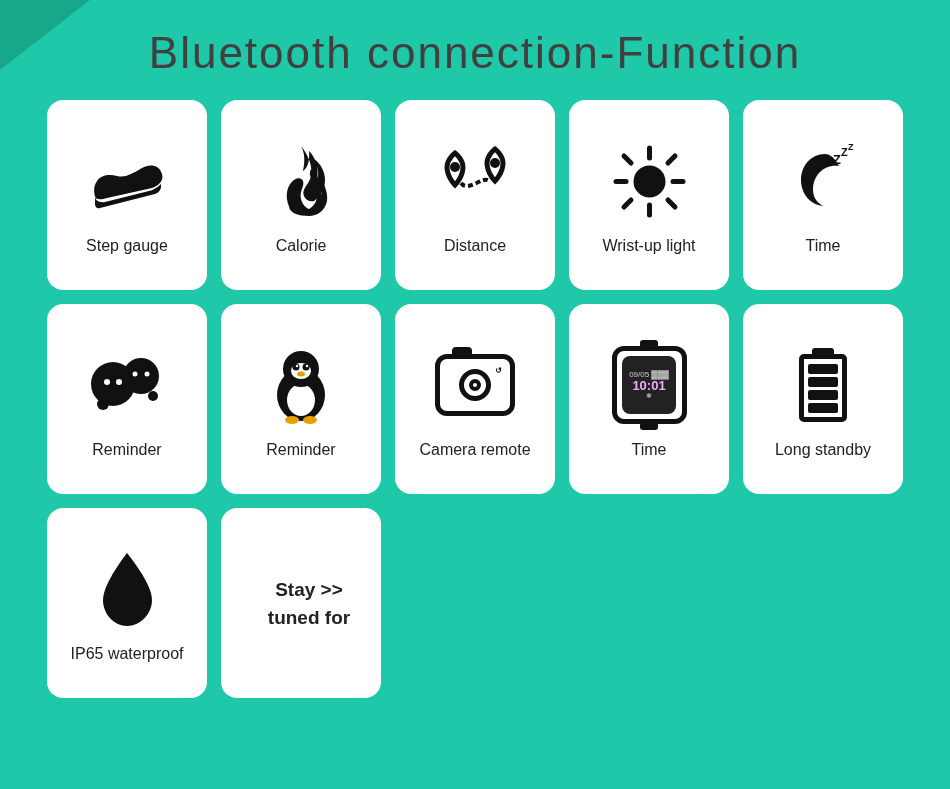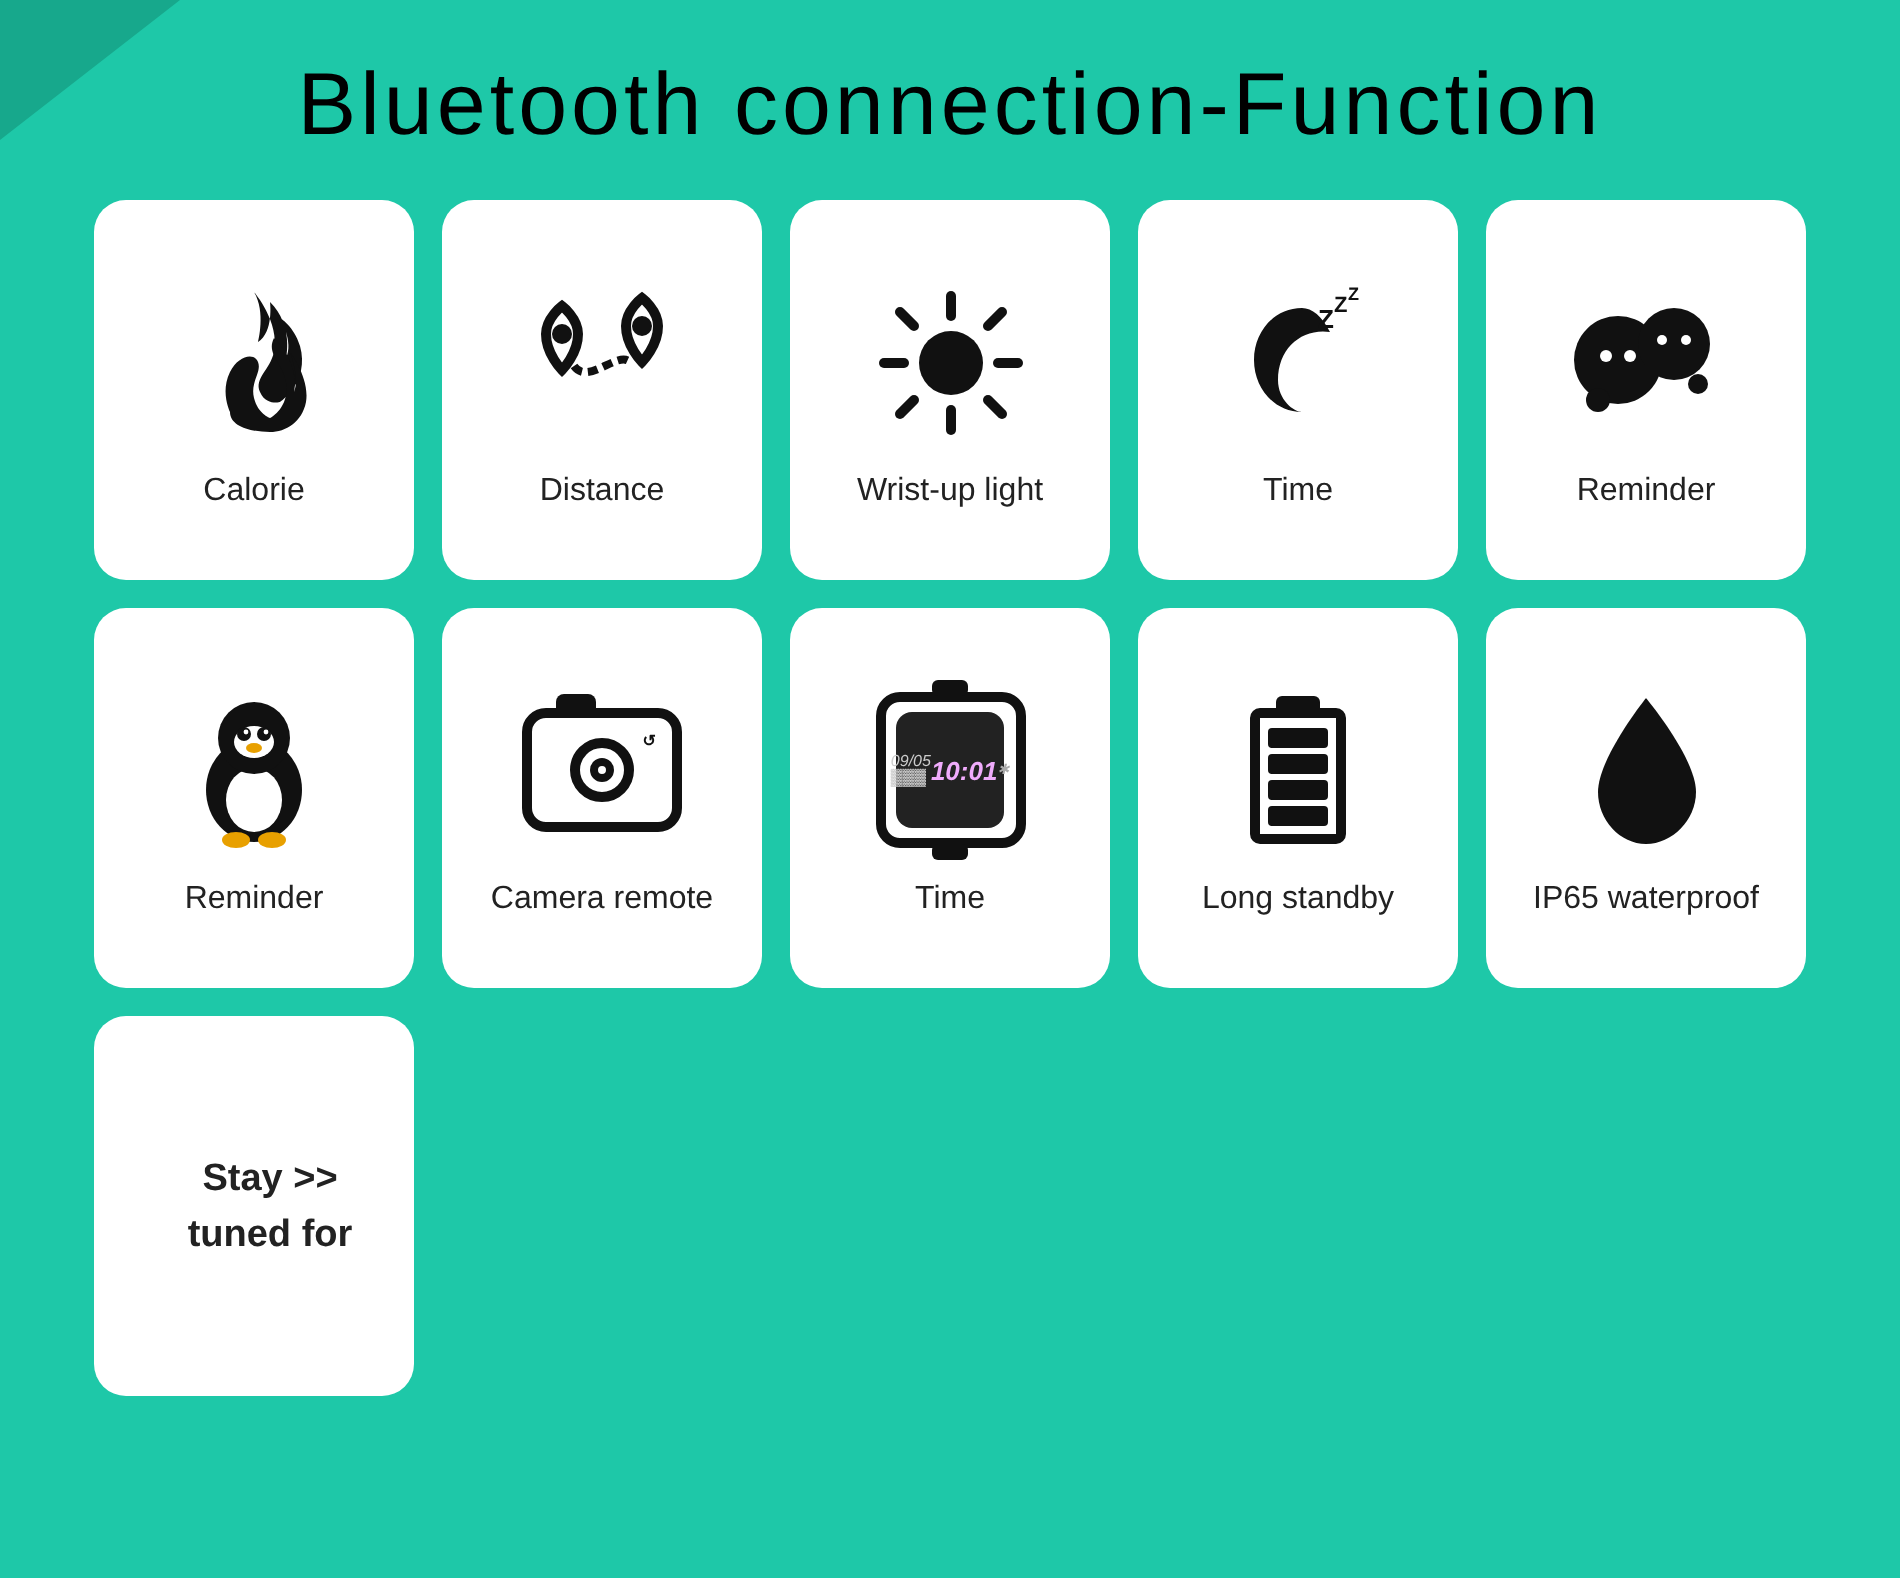--- a/index.html
+++ b/index.html
@@ -15,21 +15,21 @@
       position: relative;
     }
     .corner-triangle {
       position: absolute;
       top: 0; left: 0;
       width: 0; height: 0;
       border-top: 70px solid #17a88c;
       border-right: 90px solid transparent;
     }
     .title {
-      color: #000000;
+      color: #404040;
       font-size: 44px;
       font-weight: 300;
       letter-spacing: 2px;
       margin-top: 28px;
       margin-bottom: 22px;
       text-align: center;
     }
     .grid {
       display: grid;
       grid-template-columns: repeat(5, 160px);
@@ -137,25 +137,24 @@
       width: 18px; height: 8px;
       background: #111;
       border-radius: 3px;
     }
     .watch-icon::before { top: -11px; }
     .watch-icon::after { bottom: -11px; }
     .watch-screen {
       width: 54px; height: 58px;
       background: #222;
       border-radius: 8px;
-      display: flex; flex-direction: row;
+      display: flex; flex-direction: column;
       align-items: center; justify-content: center;
       color: white;
       font-size: 9px;
-      font-style: italic;
     }
     .watch-time { font-size: 13px; font-weight: bold; color: #f0abfc; }
     .watch-date { font-size: 8px; color: #ccc; }
 
     
     .camera-icon {
       width: 80px; height: 62px;
       border: 5px solid #111;
       border-radius: 12px;
       position: relative;
@@ -188,20 +187,29 @@
   </style>
 </head>
 <body>
 
 <div class="corner-triangle"></div>
 
 <h1 class="title">Bluetooth connection-Function</h1>
 
 <div class="grid">
 
+  <div class="card">
+    <div class="card-icon">
+      <svg width="80" height="70" viewBox="0 0 80 70">
+        <path d="M8 50 C8 50 5 42 10 35 C14 29 22 28 30 30 C38 32 45 28 55 22 C62 18 72 18 75 28 C77 34 72 40 65 42 L20 52 C14 54 8 54 8 50Z" fill="#111"></path>
+        <path d="M8 50 L8 58 C8 61 10 63 13 62 L68 48 C71 47 74 44 74 41 L74 38 C74 38 68 44 62 45 L18 56 C12 57 8 54 8 50Z" fill="#111"></path>
+      </svg>
+    </div>
+    <span class="card-label">Step gauge</span>
+  </div>
 
   <div class="card">
     <div class="card-icon">
       <svg width="65" height="80" viewBox="0 0 65 80">
         <path d="M32 5 C32 5 45 20 42 35 C40 44 32 48 35 55 C38 62 45 60 45 60 C45 60 60 50 55 32 C52 22 45 18 45 18 C45 18 52 30 48 38 C48 38 52 22 40 10 C40 10 42 25 34 30 C34 30 38 15 32 5Z" fill="#111"></path>
         <path d="M20 65 C20 65 15 55 20 45 C24 37 32 35 34 40 C36 45 30 50 32 58 C34 66 40 68 40 68 C40 68 50 63 48 50 C46 40 38 36 42 28 C42 28 55 40 52 55 C55 48 50 35 50 35 C50 35 60 48 58 60 C56 70 48 75 40 75 C30 75 20 72 20 65Z" fill="#111"></path>
       </svg>
     </div>
     <span class="card-label">Calorie</span>
   </div>

